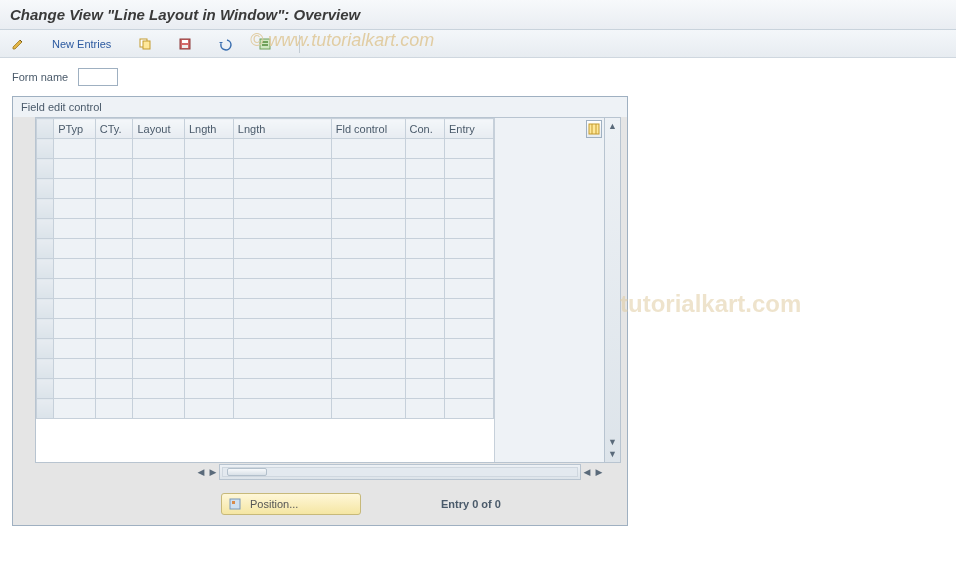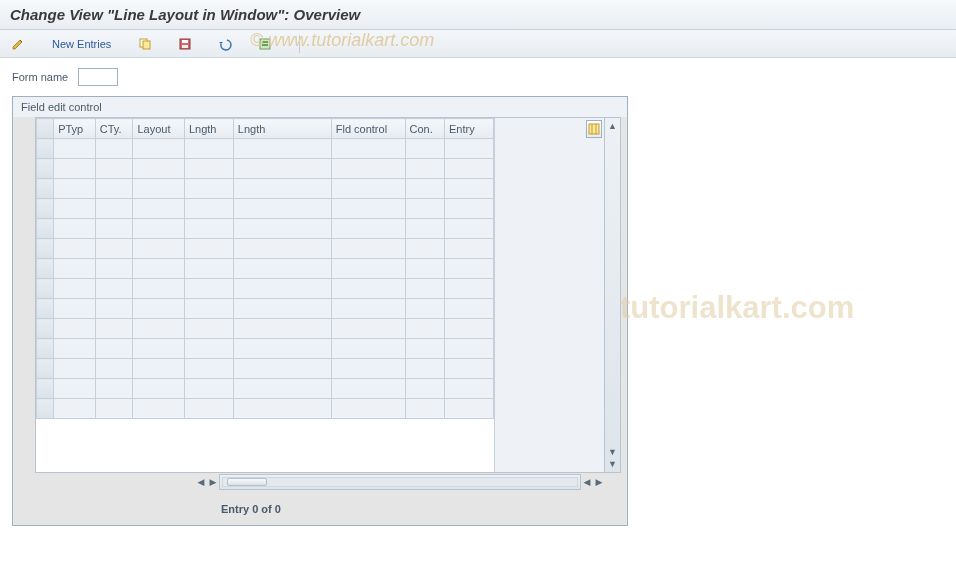--- a/index.html
+++ b/index.html
@@ -60,21 +60,21 @@
     font-size: 18px;
     font-style: italic;
     pointer-events: none;
     z-index: 5;
   }
   .watermark2 {
     position: absolute;
     top: 290px;
     left: 620px;
     color: #e1cda3;
-    font-size: 31px;
+    font-size: 24px;
     font-weight: bold;
     pointer-events: none;
     z-index: 5;
     transform: rotate(0deg);
     opacity: 0.55;
   }
   .content {
     padding: 10px 12px;
   }
   .form-row {
@@ -482,16 +482,25 @@
             </div>
         </div>
         <div class="inner-arrow">◀</div>
         <div class="inner-arrow">▶</div>
         <div style="width:16px"></div>
       </div>
     </div>
 
     <div class="footer-row">
       <div style="width:120px"></div>
+      <div class="pos-btn">
+        <span class="mini-ico">
+          <svg width="12" height="12" viewBox="0 0 12 12">
+              <rect x="1" y="1" width="10" height="10" fill="#cfe0f0" stroke="#7a98b8"></rect>
+              <rect x="3" y="3" width="3" height="3" fill="#d88a4a"></rect>
+            </svg>
+        </span>
+        <span>Position...</span>
+      </div>
       <div class="entry-text">Entry 0 of 0</div>
     </div>
   </div>
 </div>
 
 </body></html>

